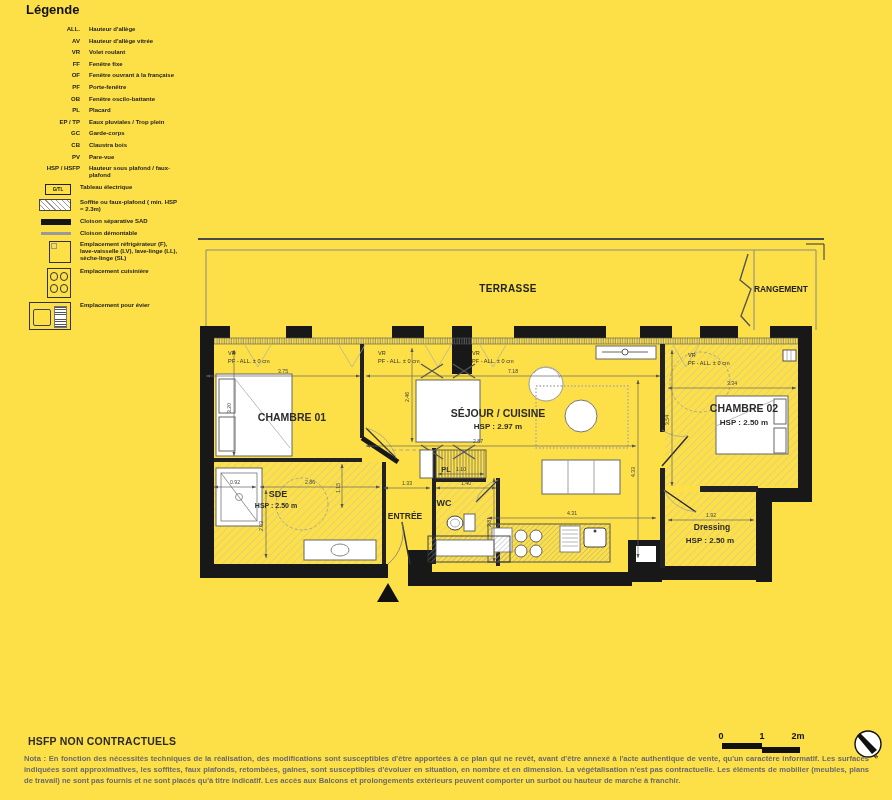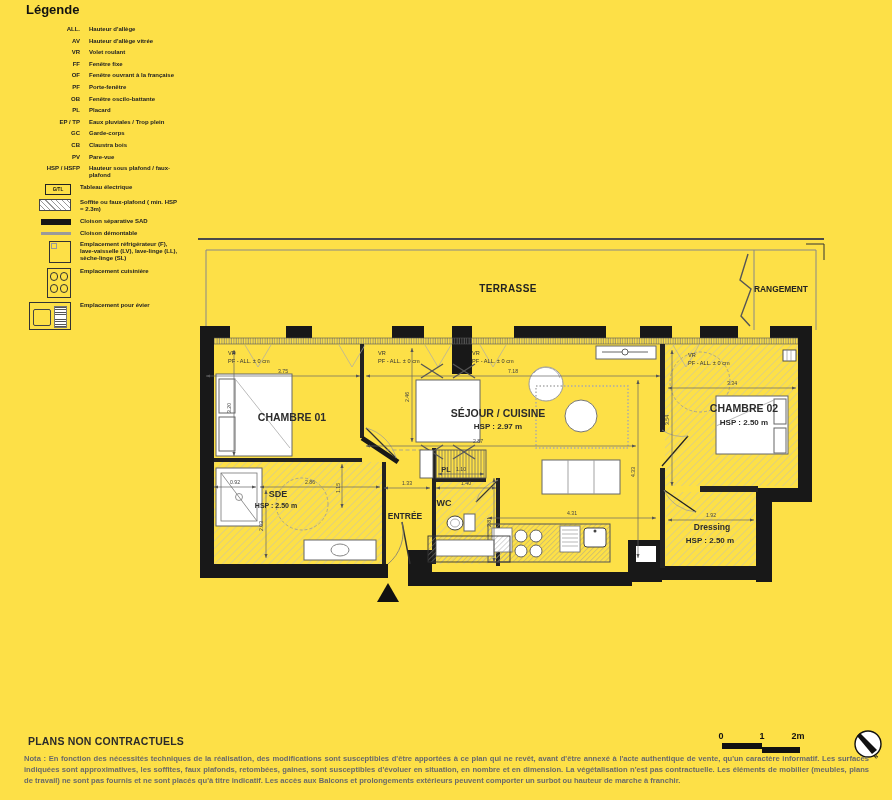--- a/index.html
+++ b/index.html
@@ -455,16 +455,16 @@
       <rect x="722" y="743" width="40" height="6" fill="#111"></rect>
       <rect x="762" y="747" width="38" height="6" fill="#111"></rect>
     </g>
     <g>
       <circle cx="868" cy="744" r="13" fill="#fff" stroke="#111" stroke-width="1.4"></circle>
       <polygon points="857,736 860,733 877,750 872,754" fill="#111"></polygon>
       <text class="t-n" x="876" y="759" transform="rotate(-45 876 759)">N</text>
     </g>
   </svg>
 
-  <div class="plans-title">PLANS NON CONTRACTUELS</div>
+  <div class="plans-title">HSFP NON CONTRACTUELS</div>
   <p class="nota">Nota : En fonction des nécessités techniques de la réalisation, des modifications sont susceptibles d'être apportées à ce plan qui ne revêt, avant d'être annexé à l'acte authentique de vente, qu'un caractère informatif. Les surfaces indiquées sont approximatives, les soffites, faux plafonds, retombées, gaines, sont susceptibles d'évoluer en situation, en nombre et en dimension. La végétalisation n'est pas contractuelle. Les éléments de mobilier (meubles, plans de travail) ne sont pas fournis et ne sont placés qu'à titre indicatif. Les accès aux Balcons et prolongements extérieurs peuvent comporter un surbot ou hauteur de marche à franchir.</p>
 
 </div>
 
 </body></html>

